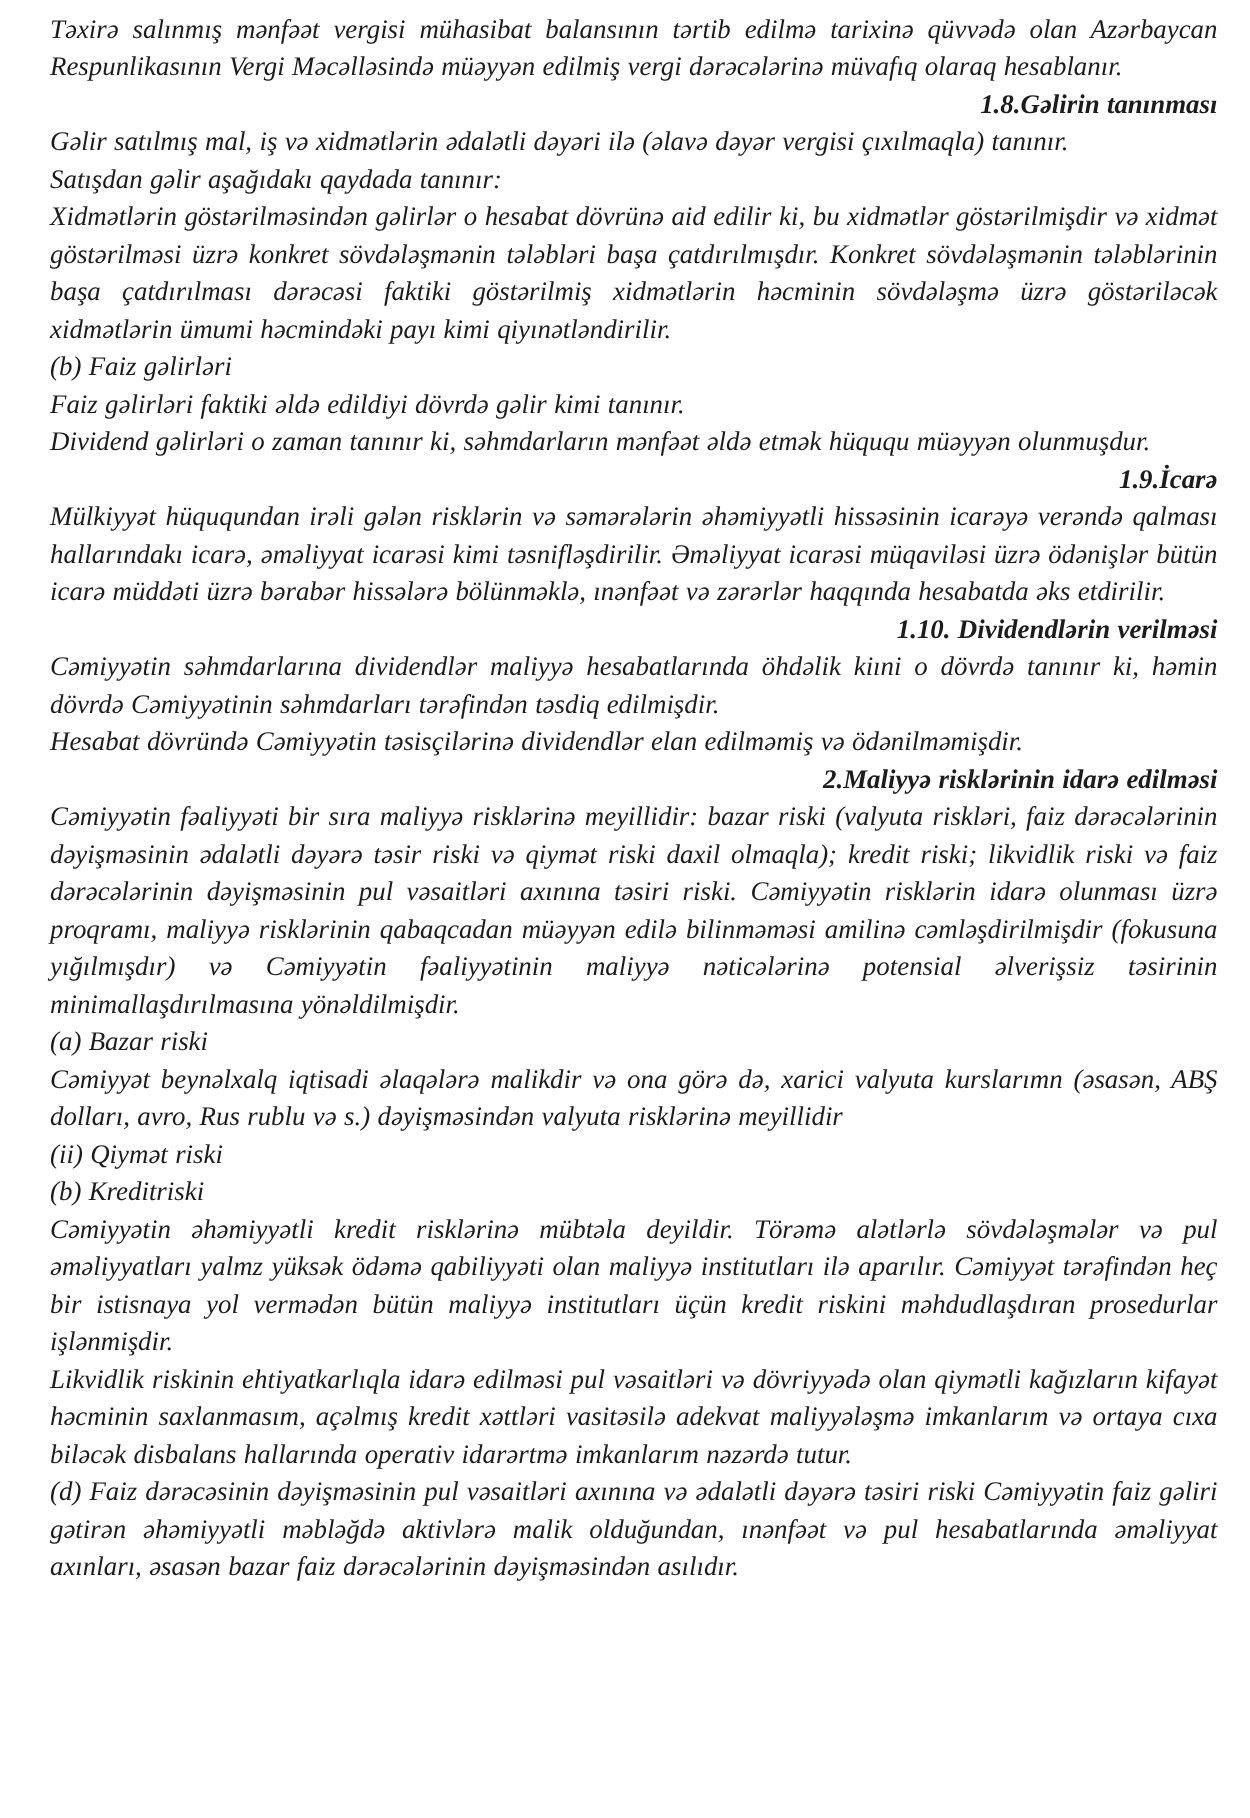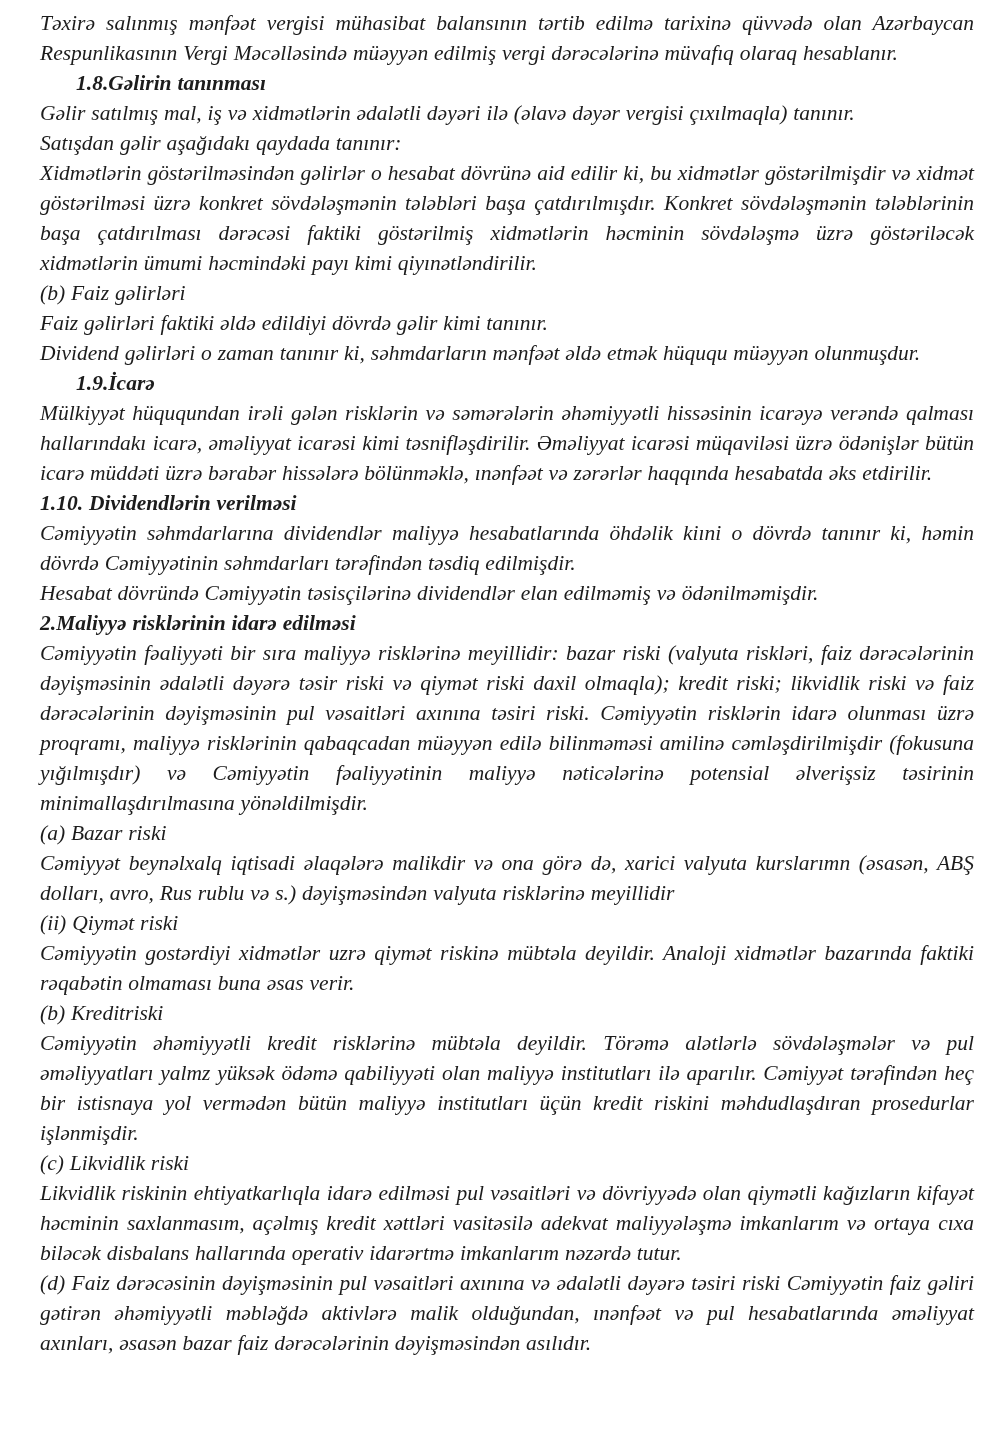--- a/index.html
+++ b/index.html
@@ -20,21 +20,21 @@
   }
   .para {
     margin: 0;
     text-align: justify;
     word-spacing: 0.5px;
     font-style: italic;
   }
   .para.heading,
   .para.heading-indent {
     font-weight: bold;
-    text-align: left;
+    text-align: right;
   }
   .para.heading-indent {
     text-indent: 36px;
   }
 </style>
 </head>
 <body>
 
 <div class="page">
   <div>
@@ -49,20 +49,18 @@
       <p class="para heading-indent">1.9.İcarə</p>
       <p class="para normal">Mülkiyyət hüququndan irəli gələn risklərin və səmərələrin əhəmiyyətli hissəsinin icarəyə verəndə qalması hallarındakı icarə, əməliyyat icarəsi kimi təsnifləşdirilir. Əməliyyat icarəsi müqaviləsi üzrə ödənişlər bütün icarə müddəti üzrə bərabər hissələrə bölünməklə, ınənfəət və zərərlər haqqında hesabatda əks etdirilir.</p>
       <p class="para heading">1.10. Dividendlərin verilməsi</p>
       <p class="para normal">Cəmiyyətin səhmdarlarına dividendlər maliyyə hesabatlarında öhdəlik kiıni o dövrdə tanınır ki, həmin dövrdə Cəmiyyətinin səhmdarları tərəfindən təsdiq edilmişdir.</p>
       <p class="para normal">Hesabat dövründə Cəmiyyətin təsisçilərinə dividendlər elan edilməmiş və ödənilməmişdir.</p>
       <p class="para heading">2.Maliyyə risklərinin idarə edilməsi</p>
       <p class="para normal">Cəmiyyətin fəaliyyəti bir sıra maliyyə risklərinə meyillidir: bazar riski (valyuta riskləri, faiz dərəcələrinin dəyişməsinin ədalətli dəyərə təsir riski və qiymət riski daxil olmaqla); kredit riski; likvidlik riski və faiz dərəcələrinin dəyişməsinin pul vəsaitləri axınına təsiri riski. Cəmiyyətin risklərin idarə olunması üzrə proqramı, maliyyə risklərinin qabaqcadan müəyyən edilə bilinməməsi amilinə cəmləşdirilmişdir (fokusuna yığılmışdır) və Cəmiyyətin fəaliyyətinin maliyyə nəticələrinə potensial əlverişsiz təsirinin minimallaşdırılmasına yönəldilmişdir.</p>
       <p class="para normal">(a) Bazar riski</p>
       <p class="para normal">Cəmiyyət beynəlxalq iqtisadi əlaqələrə malikdir və ona görə də, xarici valyuta kurslarımn (əsasən, ABŞ dolları, avro, Rus rublu və s.) dəyişməsindən valyuta risklərinə meyillidir</p>
       <p class="para normal">(ii) Qiymət riski</p>
-      <p class="para normal">Cəmiyyətin gostərdiyi xidmətlər uzrə qiymət riskinə mübtəla deyildir. Analoji xidmətlər bazarında faktiki rəqabətin olmaması buna əsas verir.</p>
       <p class="para normal">(b) Kreditriski</p>
       <p class="para normal">Cəmiyyətin əhəmiyyətli kredit risklərinə mübtəla deyildir. Törəmə alətlərlə sövdələşmələr və pul əməliyyatları yalmz yüksək ödəmə qabiliyyəti olan maliyyə institutları ilə aparılır. Cəmiyyət tərəfindən heç bir istisnaya yol vermədən bütün maliyyə institutları üçün kredit riskini məhdudlaşdıran prosedurlar işlənmişdir.</p>
-      <p class="para normal">(c) Likvidlik riski</p>
       <p class="para normal">Likvidlik riskinin ehtiyatkarlıqla idarə edilməsi pul vəsaitləri və dövriyyədə olan qiymətli kağızların kifayət həcminin saxlanmasım, açəlmış kredit xəttləri vasitəsilə adekvat maliyyələşmə imkanlarım və ortaya cıxa biləcək disbalans hallarında operativ idarərtmə imkanlarım nəzərdə tutur.</p>
       <p class="para normal">(d) Faiz dərəcəsinin dəyişməsinin pul vəsaitləri axınına və ədalətli dəyərə təsiri riski Cəmiyyətin faiz gəliri gətirən əhəmiyyətli məbləğdə aktivlərə malik olduğundan, ınənfəət və pul hesabatlarında əməliyyat axınları, əsasən bazar faiz dərəcələrinin dəyişməsindən asılıdır.</p>
     </div>
 </div>
 
 </body></html>

